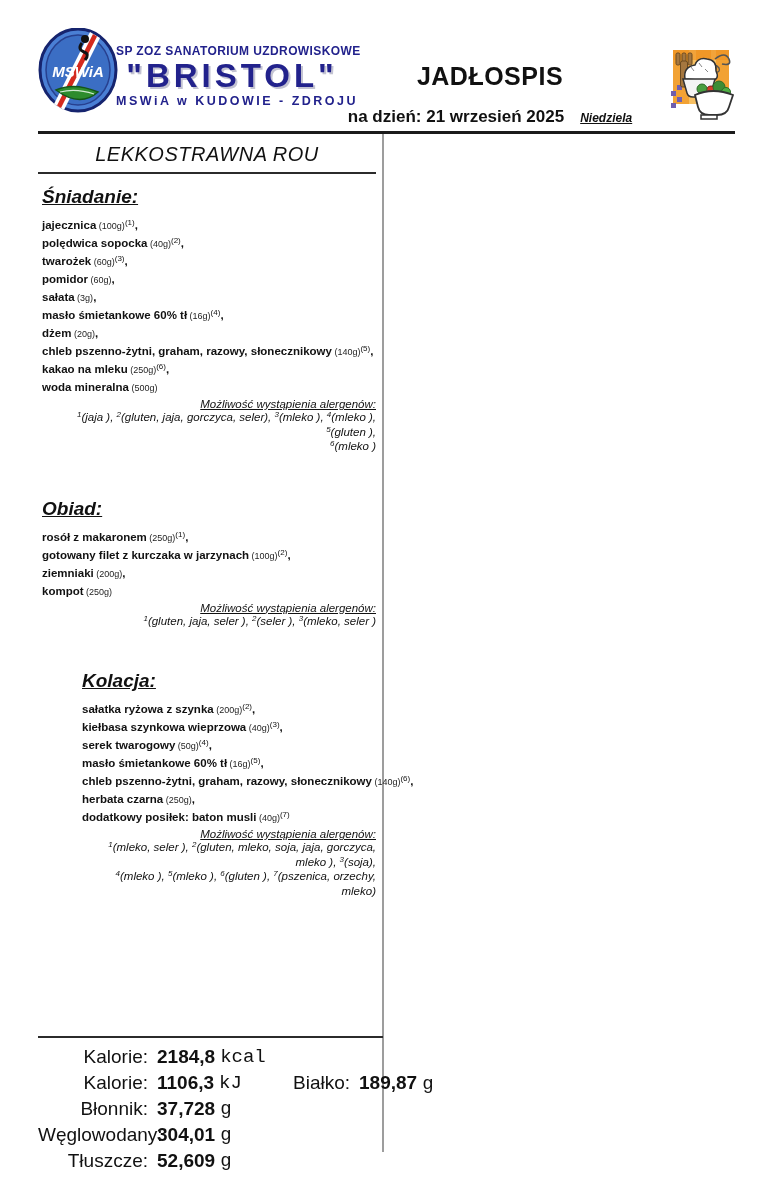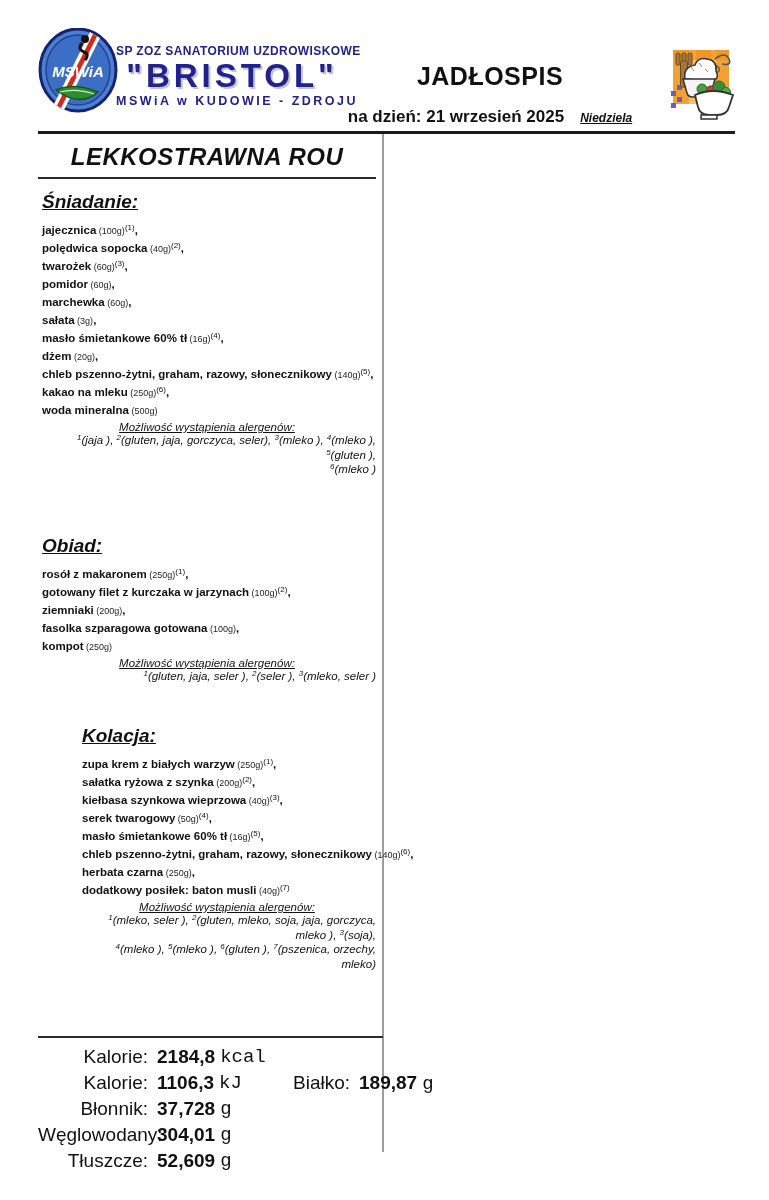--- a/index.html
+++ b/index.html
@@ -24,37 +24,37 @@
   .date-label  { font-size:17px; font-weight:bold; white-space:nowrap; }
   .day-label   { font-size:12px; font-weight:bold; font-style:italic; text-decoration:underline; white-space:nowrap; }
 
   .food-icon { position:absolute; left:655px; top:45px; width:84px; height:76px; }
 
   .header-rule { position:absolute; left:38px; top:131px; width:697px; height:3px; background:#1b1b1b; }
   .v-divider   { position:absolute; left:382px; top:134px; width:2px; height:1018px; background:#9d9d9d; }
 
   
   .left-col { position:absolute; left:38px; top:140px; width:338px; }
-  .diet-title { text-align:center; font-size:24px; font-weight:bold; font-style:italic; letter-spacing:.5px; padding:3px 0 6px 0; }
+  .diet-title { text-align:center; font-size:20px; font-weight:normal; font-style:italic; letter-spacing:.5px; padding:3px 0 6px 0; }
   .diet-rule  { height:2px; background:#2b2b2b; }
 
   .menu-section { }
   .menu-section:nth-of-type(1) { margin-top:12px; }
-  .menu-section:nth-of-type(2) { margin-top:58px; }
+  .menu-section:nth-of-type(2) { margin-top:44px; }
   .menu-section:nth-of-type(3) { margin-top:42px;margin-left:40px; }
 
   .section-heading { font-size:19px; font-weight:bold; font-style:italic; text-decoration:underline; margin-left:4px; }
   .section-items   { margin-top:8px; margin-left:4px; }
   .menu-item  { line-height:16px; white-space:nowrap; }
   .iname      { font-size:11.5px; font-weight:bold; }
   .iweight    { font-size:9px; color:#1d1d1d; }
   .isup       { font-size:8px; vertical-align:4px; line-height:0; }
   .icomma     { font-size:11.5px; font-weight:bold; }
 
-  .allergen-note  { margin-top:2px; text-align:center; font-size:11.5px; font-style:italic; text-decoration:underline; }
+  .allergen-note  { margin-top:2px; text-align:right; font-size:11.5px; font-style:italic; text-decoration:underline; }
   .allergen-lines { text-align:right; font-size:11.5px; font-style:italic; line-height:14.5px; }
   .allergen-line sup { font-size:8px; vertical-align:4px; line-height:0; }
 
   
   .nutrition { position:absolute; left:38px; top:1036px; width:345px; }
   .nutrition-rule { height:2px; background:#2b2b2b; margin-bottom:6px; }
   .nut-row   { position:relative; display:flex; align-items:center; height:26px; font-size:19px; }
   .nut-label { width:110px; text-align:right; white-space:nowrap; }
   .nut-value { font-weight:bold; margin-left:9px; white-space:nowrap; }
   .nut-unit  { margin-left:5px;font-family:Liberation Mono, monospace; }
@@ -138,54 +138,51 @@
     <div class="diet-title">LEKKOSTRAWNA ROU</div>
     <div class="diet-rule"></div>
     <div id="menu-sections">
   <section class="menu-section">
     <h2 class="section-heading">Śniadanie:</h2>
     <div class="section-items">
             <div class="menu-item"><span class="iname">jajecznica</span><span class="iweight">&nbsp;(100g)</span><sup class="isup">(1)</sup><span class="icomma">,</span></div>
             <div class="menu-item"><span class="iname">polędwica sopocka</span><span class="iweight">&nbsp;(40g)</span><sup class="isup">(2)</sup><span class="icomma">,</span></div>
             <div class="menu-item"><span class="iname">twarożek</span><span class="iweight">&nbsp;(60g)</span><sup class="isup">(3)</sup><span class="icomma">,</span></div>
             <div class="menu-item"><span class="iname">pomidor</span><span class="iweight">&nbsp;(60g)</span><span class="icomma">,</span></div>
-            <div class="menu-item"><span class="iname">marchewka</span><span class="iweight">&nbsp;(60g)</span><span class="icomma">,</span></div>
             <div class="menu-item"><span class="iname">sałata</span><span class="iweight">&nbsp;(3g)</span><span class="icomma">,</span></div>
             <div class="menu-item"><span class="iname">masło śmietankowe 60% tł</span><span class="iweight">&nbsp;(16g)</span><sup class="isup">(4)</sup><span class="icomma">,</span></div>
             <div class="menu-item"><span class="iname">dżem</span><span class="iweight">&nbsp;(20g)</span><span class="icomma">,</span></div>
             <div class="menu-item"><span class="iname">chleb pszenno-żytni, graham, razowy, słonecznikowy</span><span class="iweight">&nbsp;(140g)</span><sup class="isup">(5)</sup><span class="icomma">,</span></div>
             <div class="menu-item"><span class="iname">kakao na mleku</span><span class="iweight">&nbsp;(250g)</span><sup class="isup">(6)</sup><span class="icomma">,</span></div>
             <div class="menu-item"><span class="iname">woda mineralna</span><span class="iweight">&nbsp;(500g)</span></div>
           </div>
     <div class="allergen-note">Możliwość wystąpienia alergenów:</div>
     <div class="allergen-lines">
             <div class="allergen-line"><sup>1</sup>(jaja ), <sup>2</sup>(gluten, jaja, gorczyca,  seler), <sup>3</sup>(mleko ), <sup>4</sup>(mleko ), <sup>5</sup>(gluten  ),</div>
             <div class="allergen-line"><sup>6</sup>(mleko )</div>
           </div>
   </section>
 
   <section class="menu-section">
     <h2 class="section-heading">Obiad:</h2>
     <div class="section-items">
             <div class="menu-item"><span class="iname">rosół z makaronem</span><span class="iweight">&nbsp;(250g)</span><sup class="isup">(1)</sup><span class="icomma">,</span></div>
             <div class="menu-item"><span class="iname">gotowany filet z kurczaka w jarzynach</span><span class="iweight">&nbsp;(100g)</span><sup class="isup">(2)</sup><span class="icomma">,</span></div>
             <div class="menu-item"><span class="iname">ziemniaki</span><span class="iweight">&nbsp;(200g)</span><span class="icomma">,</span></div>
-            <div class="menu-item"><span class="iname">fasolka szparagowa gotowana</span><span class="iweight">&nbsp;(100g)</span><span class="icomma">,</span></div>
             <div class="menu-item"><span class="iname">kompot</span><span class="iweight">&nbsp;(250g)</span></div>
           </div>
     <div class="allergen-note">Możliwość wystąpienia alergenów:</div>
     <div class="allergen-lines">
             <div class="allergen-line"><sup>1</sup>(gluten, jaja, seler ), <sup>2</sup>(seler ), <sup>3</sup>(mleko, seler )</div>
           </div>
   </section>
 
   <section class="menu-section">
     <h2 class="section-heading">Kolacja:</h2>
     <div class="section-items">
-            <div class="menu-item"><span class="iname">zupa krem z białych warzyw</span><span class="iweight">&nbsp;(250g)</span><sup class="isup">(1)</sup><span class="icomma">,</span></div>
             <div class="menu-item"><span class="iname">sałatka ryżowa z szynka</span><span class="iweight">&nbsp;(200g)</span><sup class="isup">(2)</sup><span class="icomma">,</span></div>
             <div class="menu-item"><span class="iname">kiełbasa szynkowa wieprzowa</span><span class="iweight">&nbsp;(40g)</span><sup class="isup">(3)</sup><span class="icomma">,</span></div>
             <div class="menu-item"><span class="iname">serek twarogowy</span><span class="iweight">&nbsp;(50g)</span><sup class="isup">(4)</sup><span class="icomma">,</span></div>
             <div class="menu-item"><span class="iname">masło śmietankowe 60% tł</span><span class="iweight">&nbsp;(16g)</span><sup class="isup">(5)</sup><span class="icomma">,</span></div>
             <div class="menu-item"><span class="iname">chleb pszenno-żytni, graham, razowy, słonecznikowy</span><span class="iweight">&nbsp;(140g)</span><sup class="isup">(6)</sup><span class="icomma">,</span></div>
             <div class="menu-item"><span class="iname">herbata czarna</span><span class="iweight">&nbsp;(250g)</span><span class="icomma">,</span></div>
             <div class="menu-item"><span class="iname">dodatkowy posiłek: baton musli</span><span class="iweight">&nbsp;(40g)</span><sup class="isup">(7)</sup></div>
           </div>
     <div class="allergen-note">Możliwość wystąpienia alergenów:</div>
     <div class="allergen-lines">

